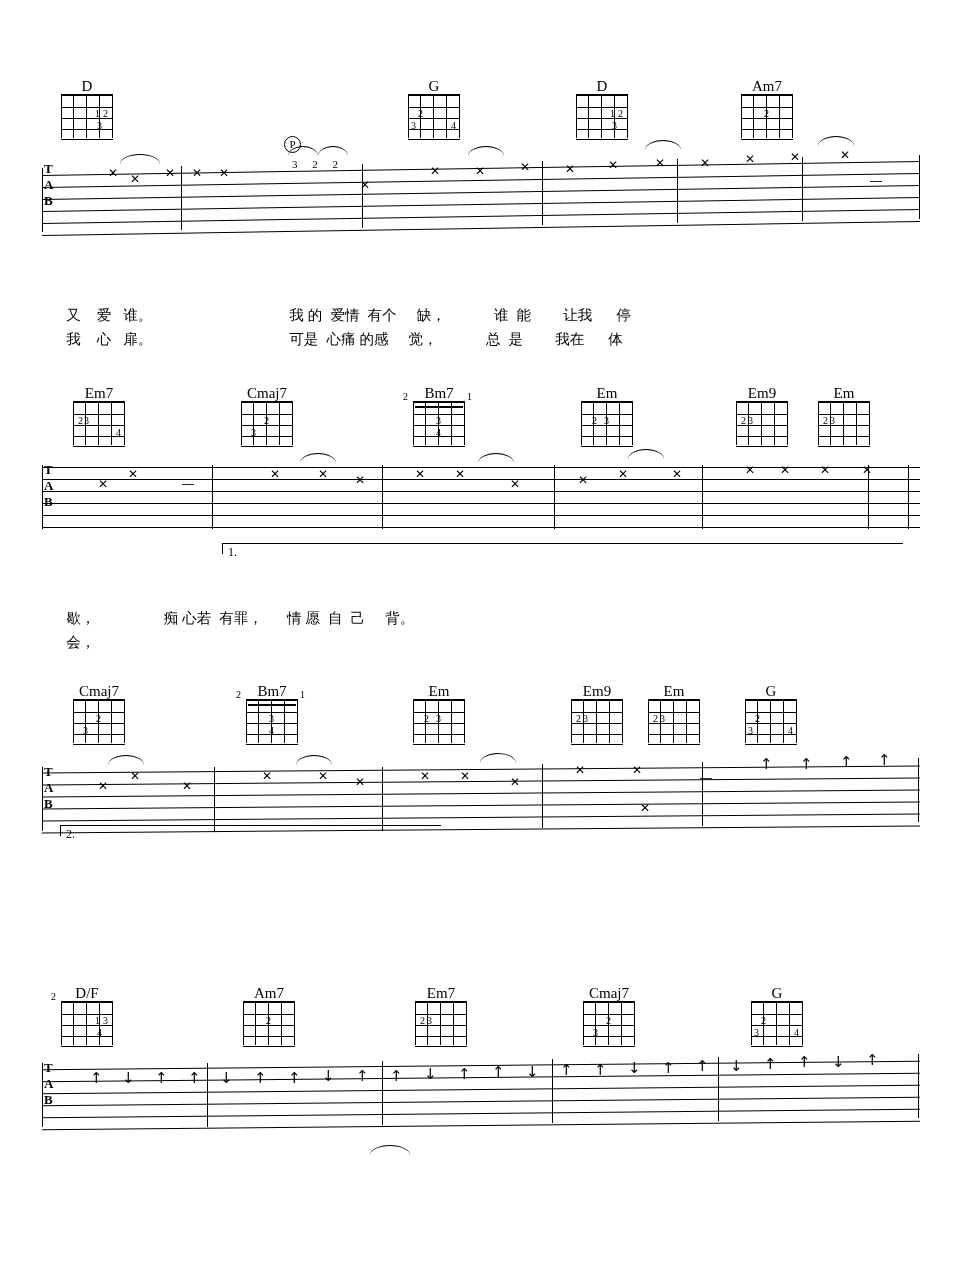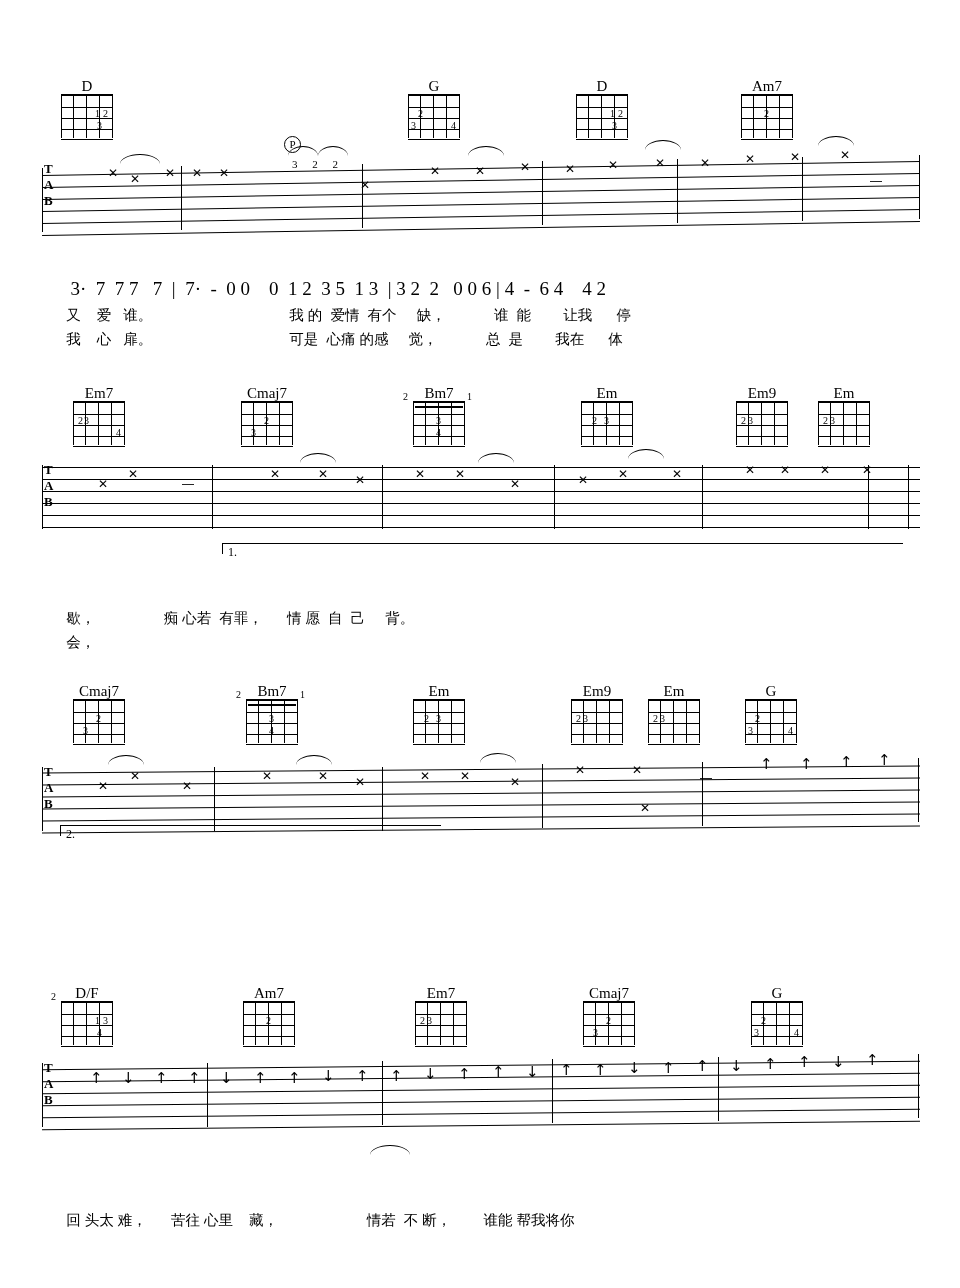--- a/index.html
+++ b/index.html
@@ -279,23 +279,20 @@
     <div class="tie" style="left:645px;top:62px;width:36px;"></div>
     <div class="tie" style="left:818px;top:58px;width:36px;"></div>
 
     <div style="position:absolute;left:284px;top:58px;width:15px;height:15px;border:1px solid #000;border-radius:50%;font-size:11px;text-align:center;line-height:14px;font-family:'Liberation Serif',serif;">
       <span>P</span>
     </div>
     <div style="position:absolute;left:292px;top:80px;font-size:11px;font-family:'Liberation Serif',serif;letter-spacing:6px;">
       <span>3 2 2</span>
     </div>
 
-    <div class="numline" style="top:178px;">
-      <span>3·  7  7 7   7  |  7·  -  0 0    0  1 2  3 5  1 3  | 3 2  2   0 0 6 | 4  -  6 4    4 2</span>
-    </div>
     <div class="lyricline" style="top:212px;">
       <span>又    爱   谁。                                  我 的  爱情  有个     缺，            谁  能        让我      停</span>
     </div>
     <div class="lyricline" style="top:236px;">
       <span>我    心   扉。                                  可是  心痛 的感     觉，            总  是        我在      体</span>
     </div>
   </div>
 
   <div class="system" style="top:385px;height:260px;">
 
@@ -748,19 +745,16 @@
       <span class="arrowdn" style="left:628px;top:76px;">↓</span>
       <span class="arrowup" style="left:662px;top:76px;">↑</span>
       <span class="arrowup" style="left:696px;top:74px;">↑</span>
       <span class="arrowdn" style="left:730px;top:74px;">↓</span>
       <span class="arrowup" style="left:764px;top:72px;">↑</span>
       <span class="arrowup" style="left:798px;top:70px;">↑</span>
       <span class="arrowdn" style="left:832px;top:70px;">↓</span>
       <span class="arrowup" style="left:866px;top:68px;">↑</span>
     </div>
 
-    <div class="lyricline" style="top:210px;">
-      <span>回 头太 难，      苦往 心里    藏，                      情若  不 断，        谁能 帮我将你</span>
-    </div>
     <div class="tie" style="left:370px;top:160px;width:40px;"></div>
   </div>
 
 </div>
 
 </body></html>

